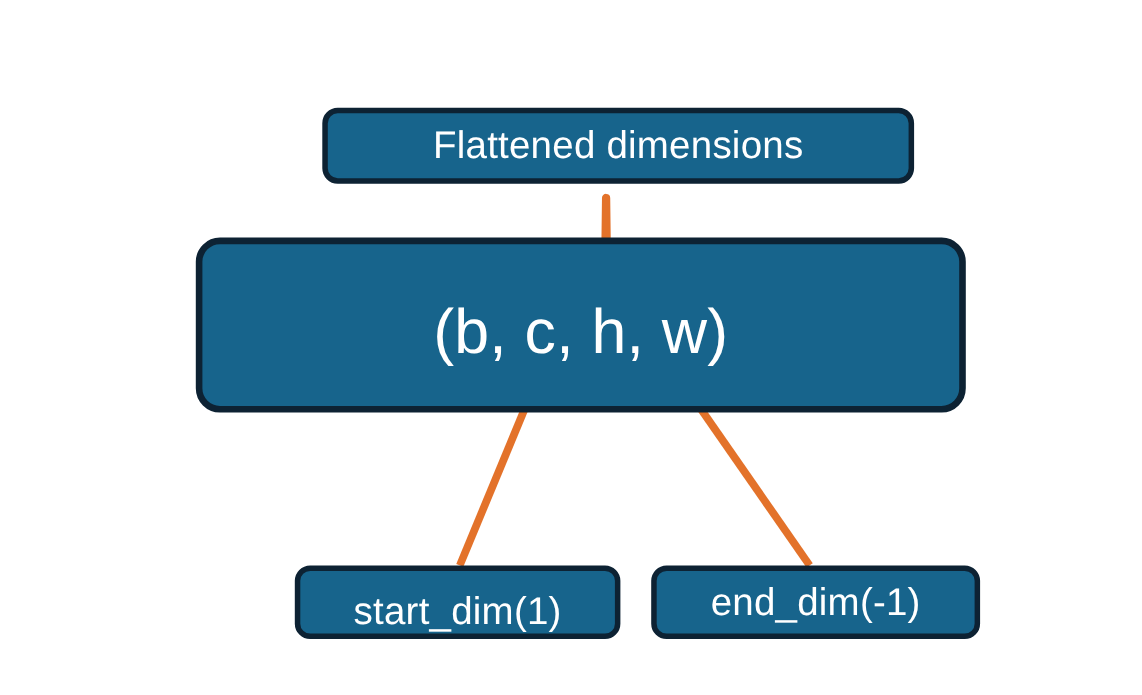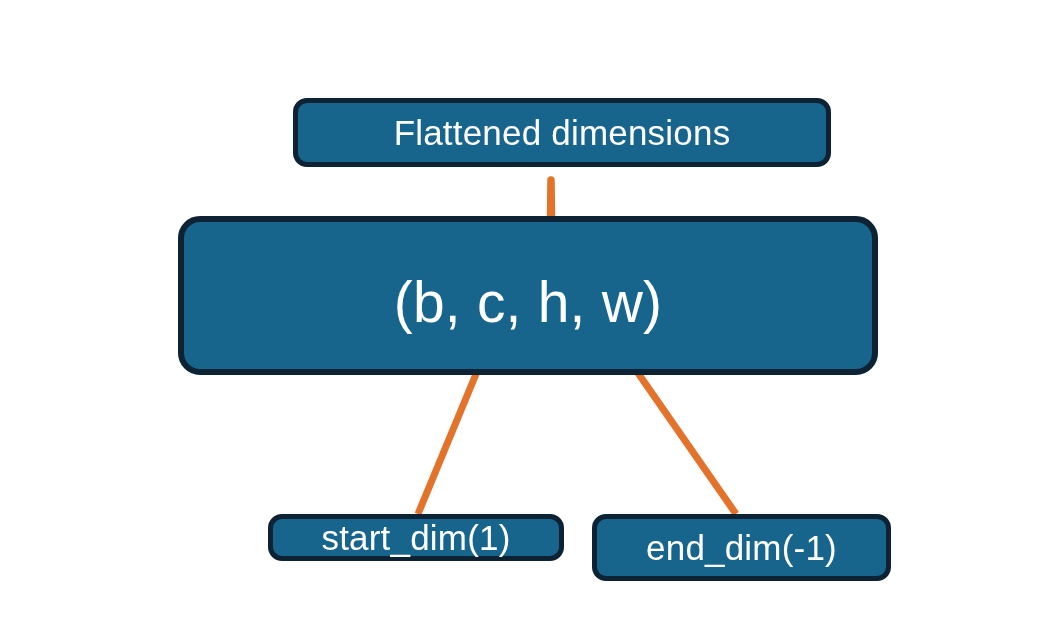--- a/index.html
+++ b/index.html
@@ -53,22 +53,23 @@
   }
   #node-shape .label {
     position: relative;
     top: 6px;
   }
   
   #node-start-dim {
     left: 268px;
     top: 514px;
     width: 296px;
-    height: 47px;
+    height: 67px;
     font-size: 35px;
+    align-items: flex-end;
   }
   #node-end-dim {
     left: 580px;
     top: 514px;
     width: 299px;
     height: 67px;
     font-size: 35px;
     margin-left: 12px;
   }
   

